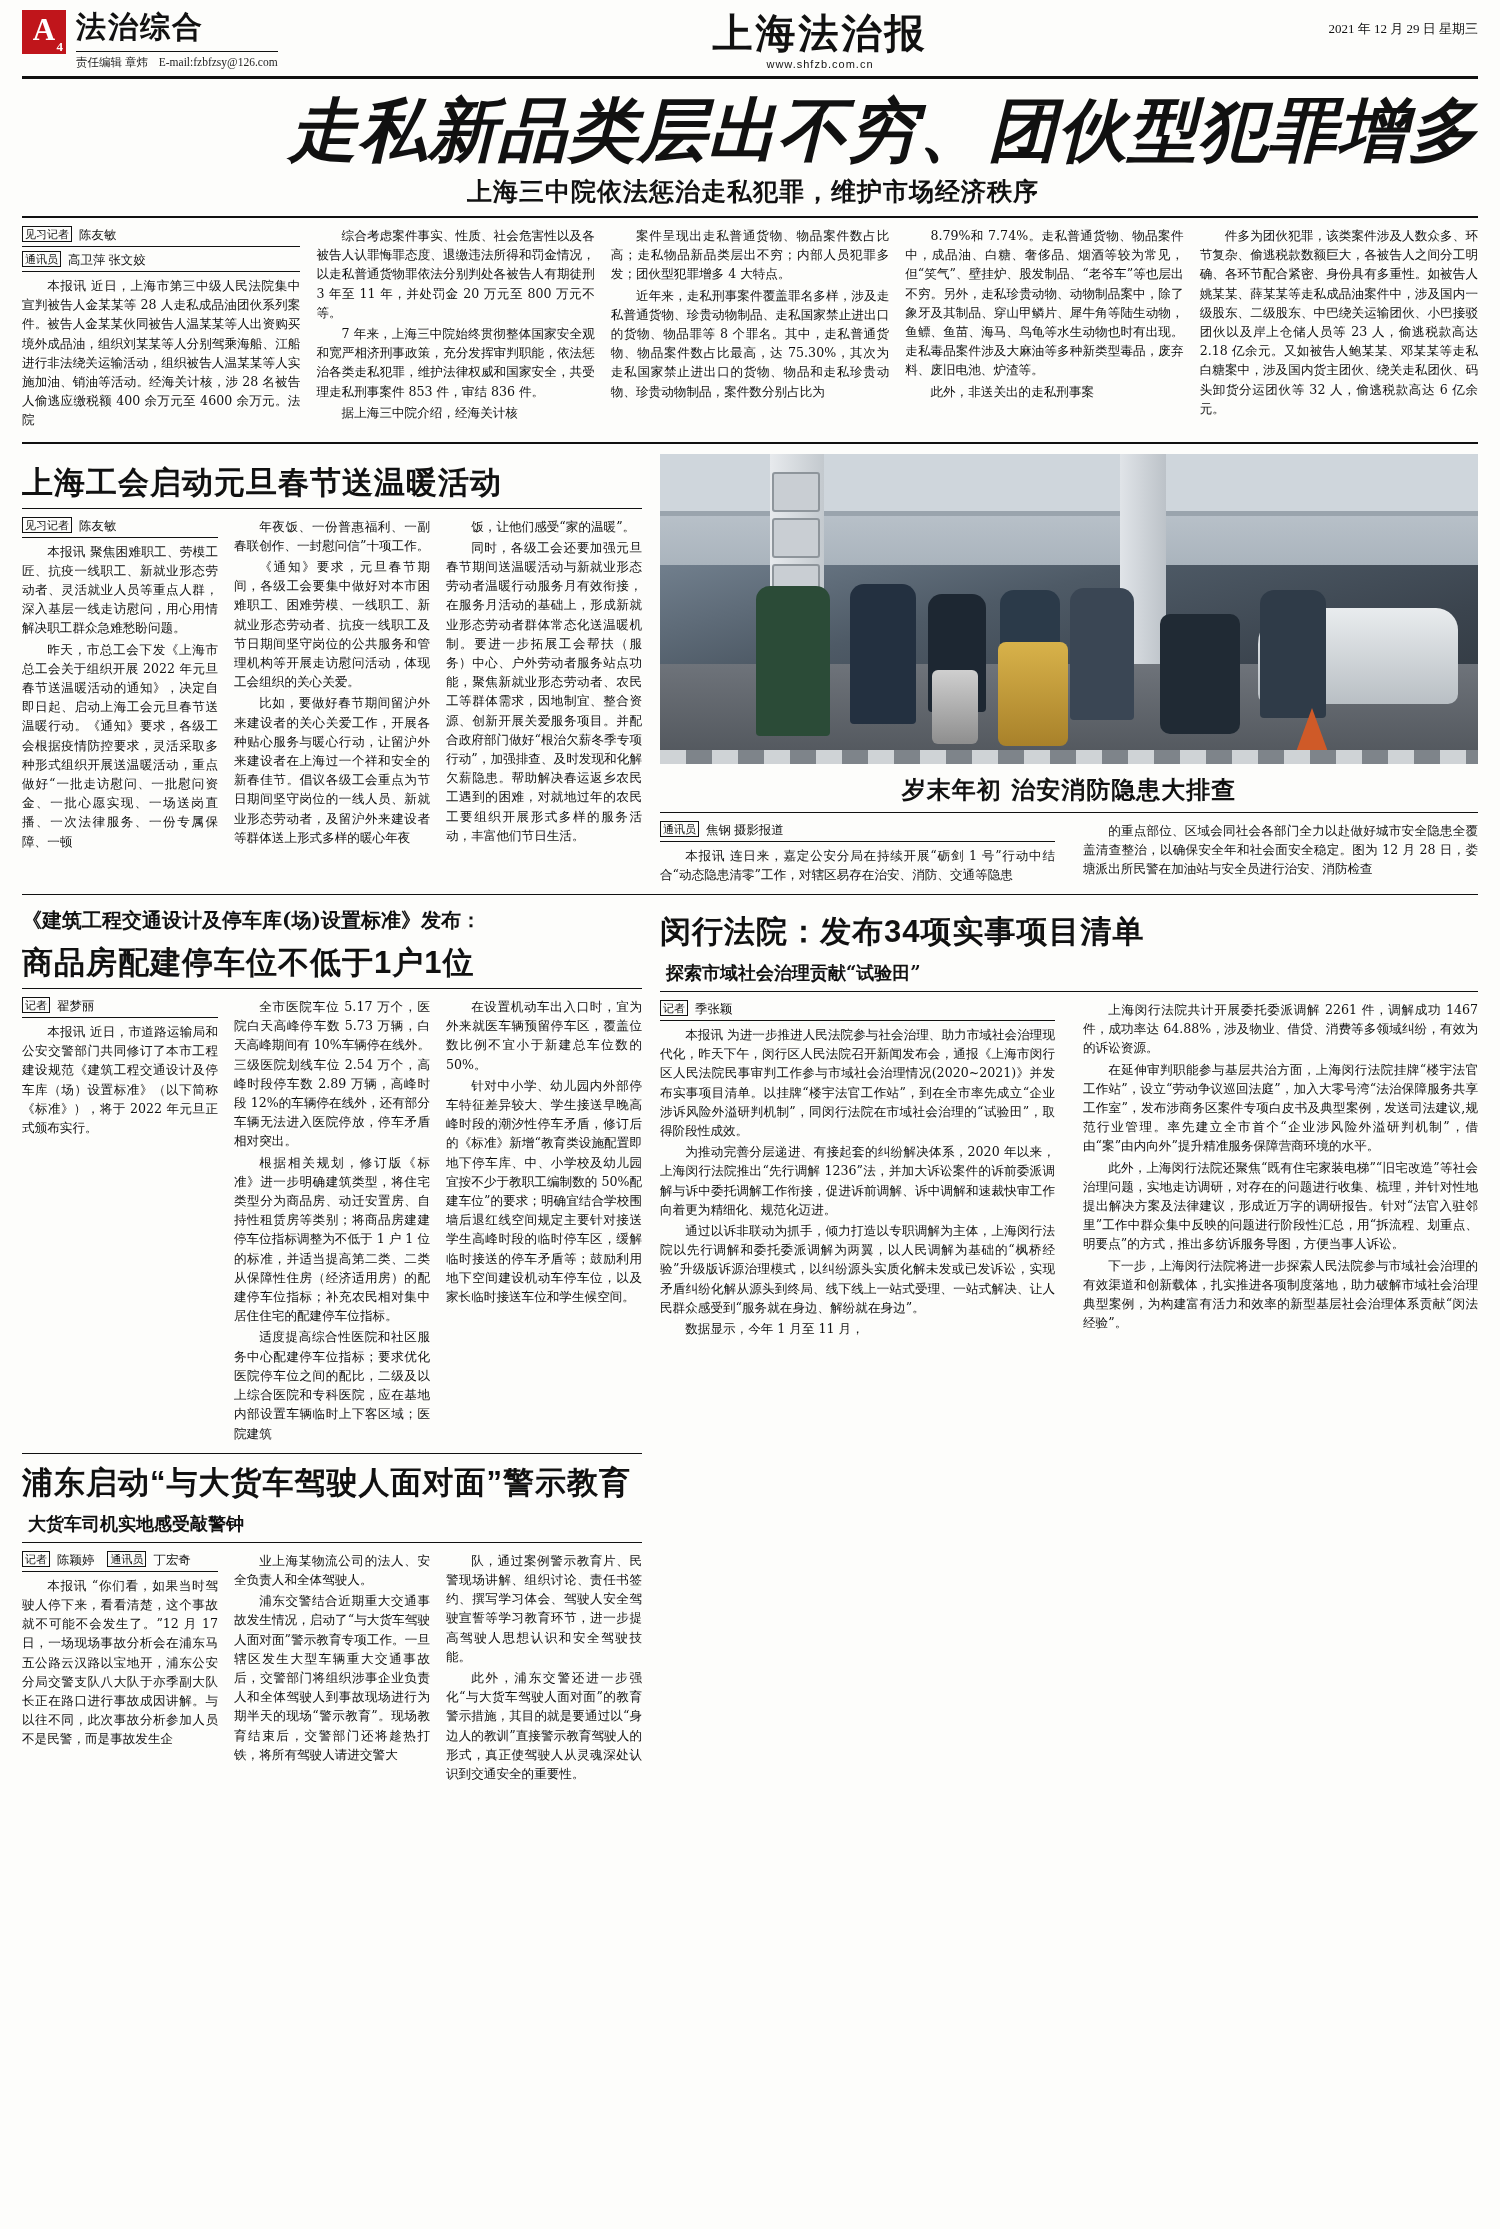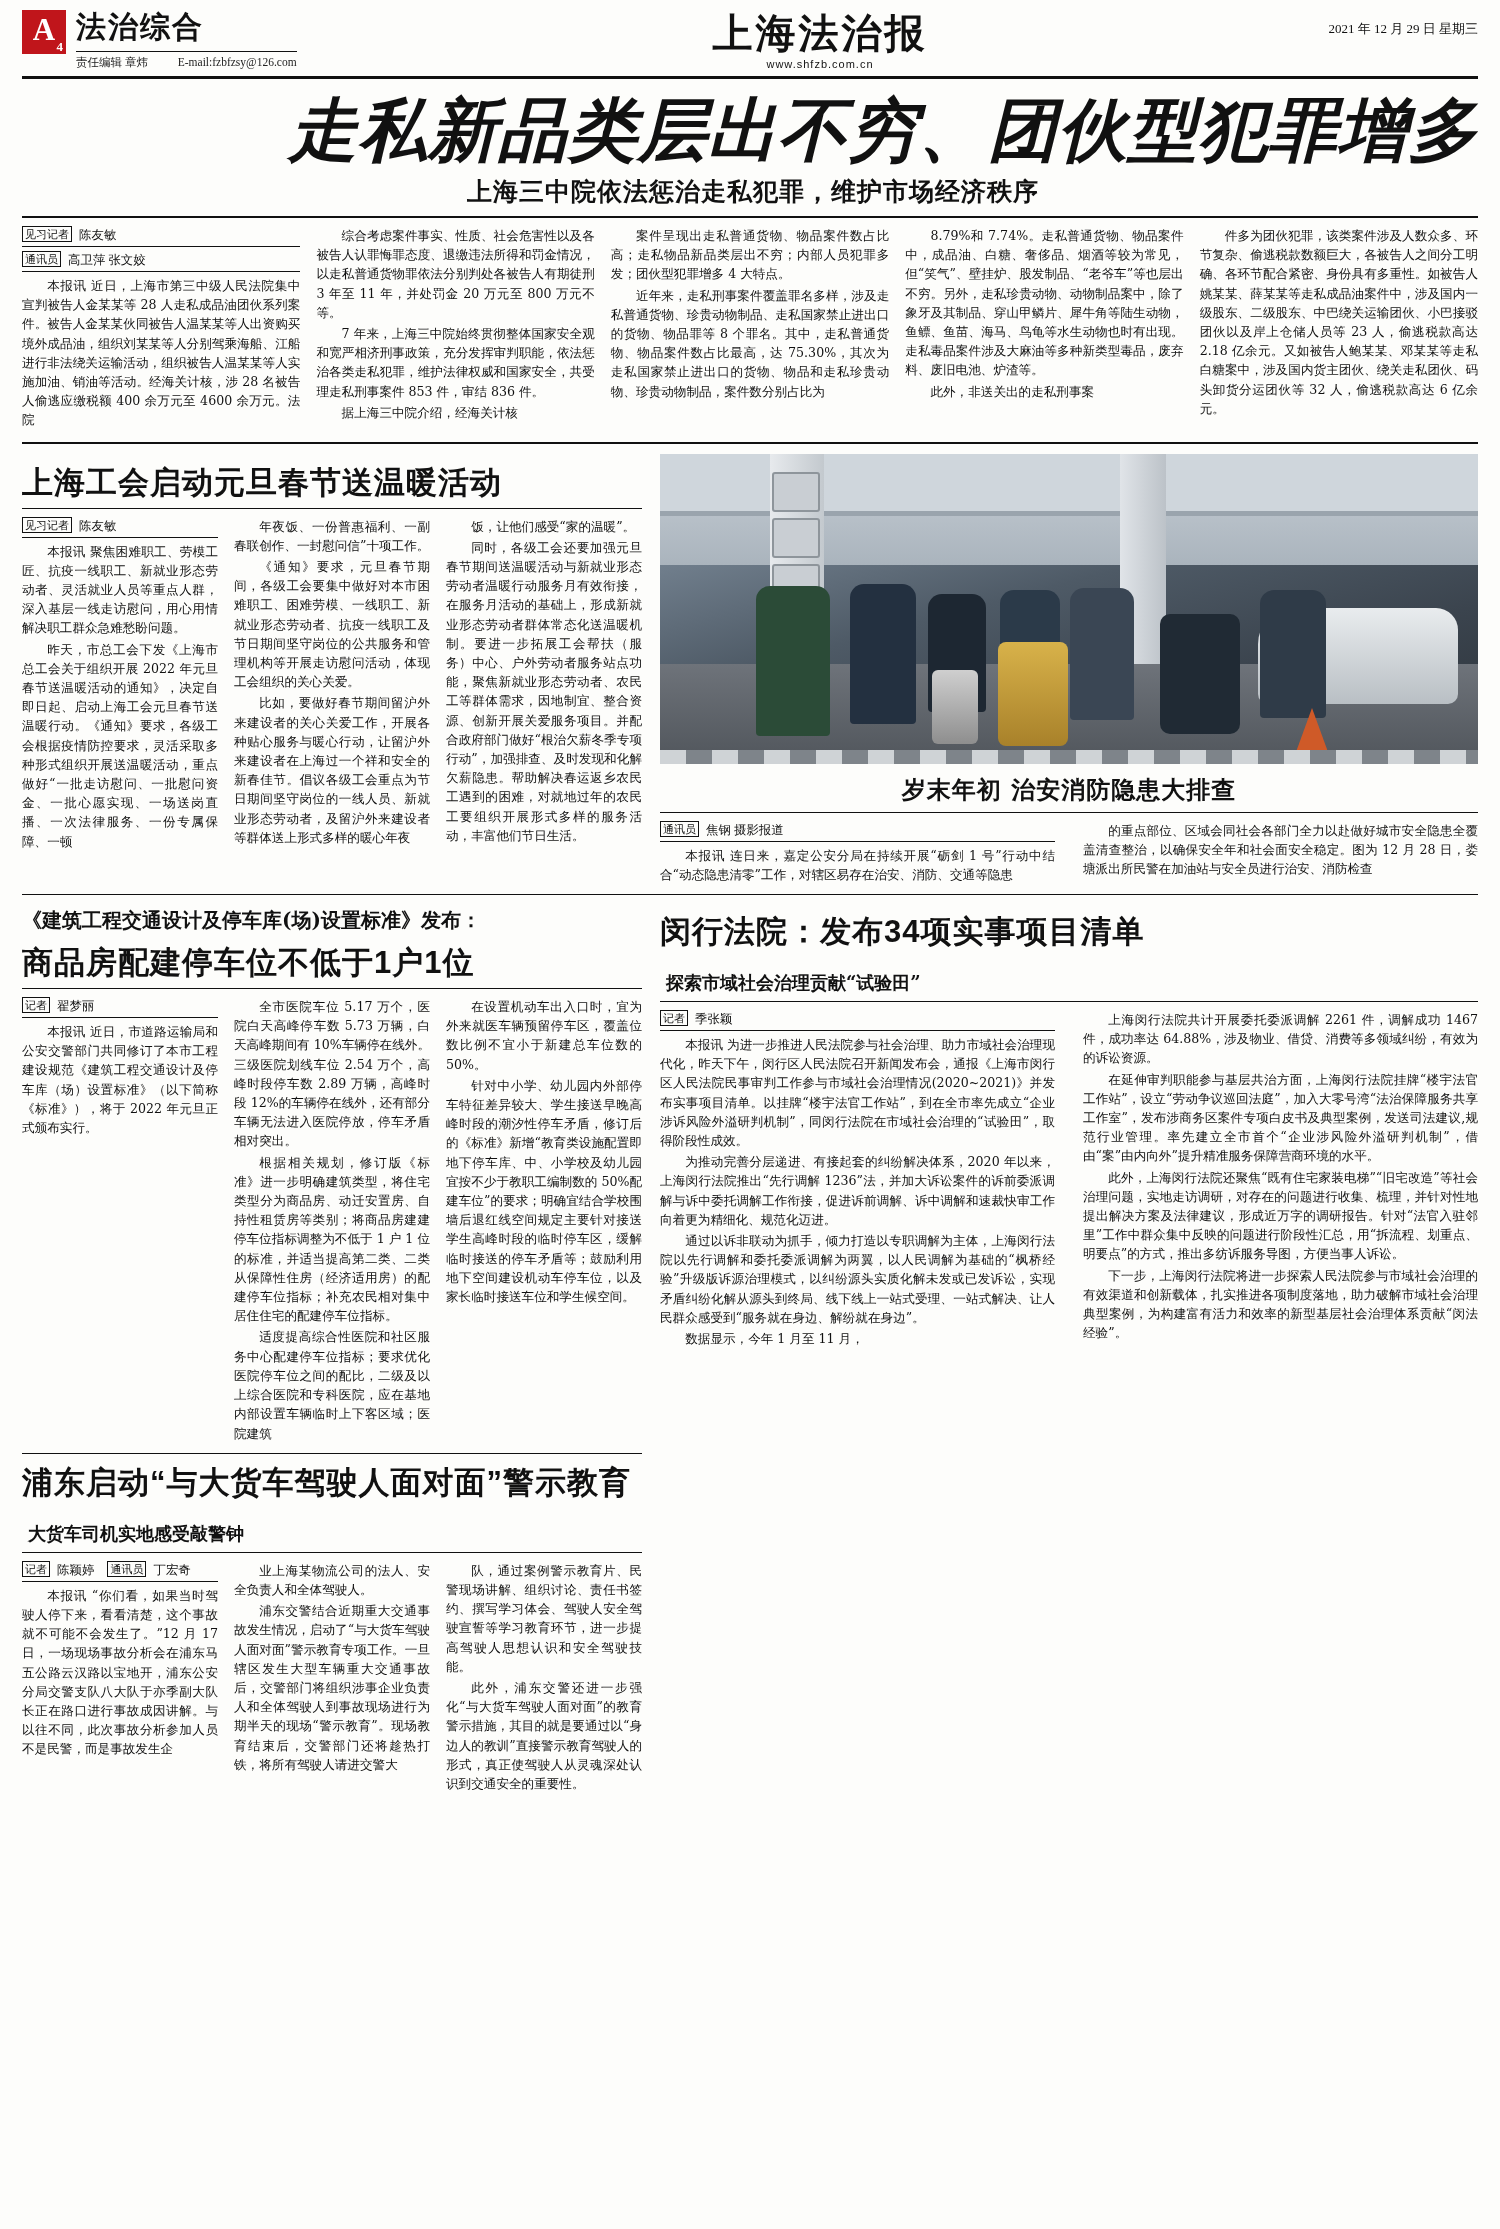--- a/index.html
+++ b/index.html
@@ -47,21 +47,21 @@
     line-height: 34px;
   }
   .mh-editor {
     font-size: 11.5px;
     color: #222;
     margin-top: 7px;
     border-top: 1px solid #111;
     padding-top: 3px;
     white-space: nowrap;
   }
-  .mh-editor .mail { margin-left: 27px; }
+  .mh-editor .mail { margin-left: 8px; }
   .mh-center { flex: 1; text-align: center; padding-top: 1px; }
   .paper-title {
     font-size: 40px;
     font-weight: bold;
     letter-spacing: 3px;
     font-family: "DejaVu Serif", "Liberation Serif", serif;
     line-height: 44px;
   }
   .paper-url { font-size: 11px; letter-spacing: 1px; margin-top: 3px; font-family: "Liberation Sans", sans-serif; }
   .mh-right {
@@ -127,21 +127,21 @@
     font-size: 31px;
     font-weight: bold;
     letter-spacing: 1px;
     margin: 10px 0 6px 0;
     font-family: Liberation Sans, sans-serif;
     line-height: 38px;
   }
   h3.art-sub {
     font-size: 18px;
     font-weight: bold;
-    margin: 20px 0 6px 6px;
+    margin: 10px 0 6px 6px;
     font-family: "DejaVu Serif", "Liberation Serif", serif;
   }
   .kicker {
     font-size: 20px;
     font-weight: bold;
     margin: 4px 0 2px 0;
     font-family: "DejaVu Serif", "Liberation Serif", serif;
   }
 
   

